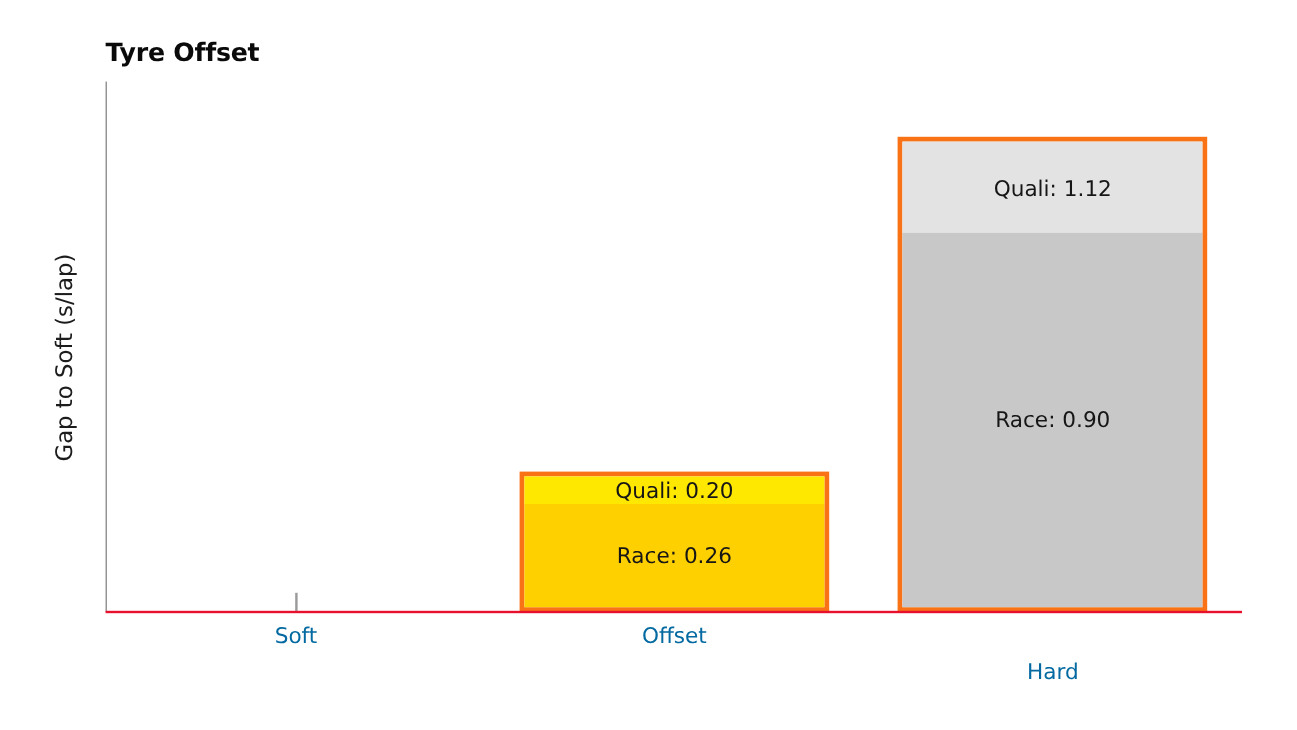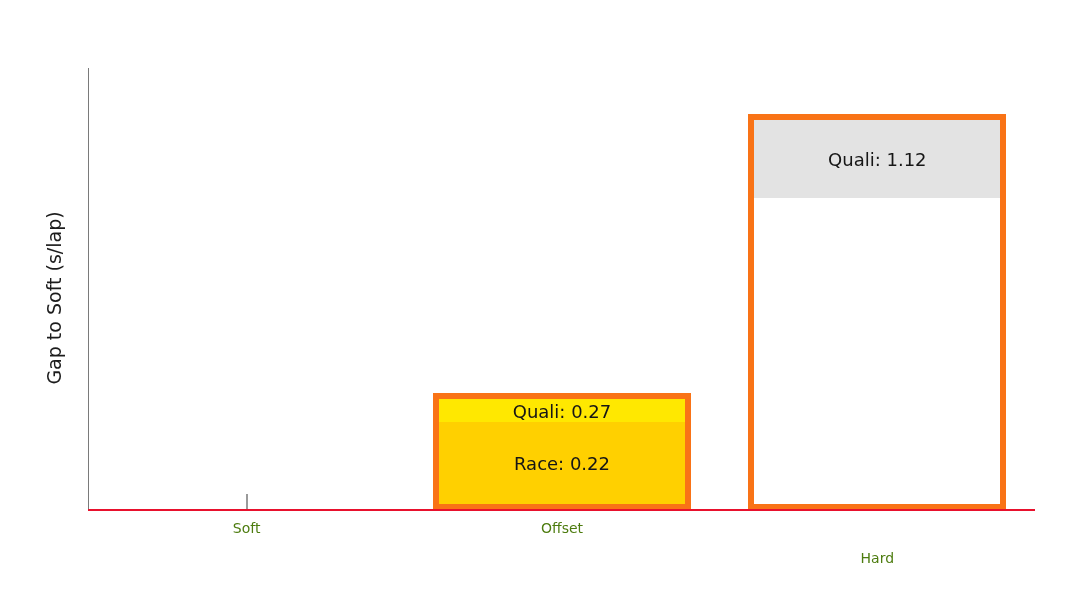--- a/index.html
+++ b/index.html
@@ -71,21 +71,21 @@
   .bar-group {
     position: absolute;
     bottom: 0;
     height: 100%;
   }
   .bar-stack {
     position: absolute;
     left: 0;
     right: 0;
     bottom: 0;
-    border: 6px solid #f97316;
+    border: 4px solid #f97316;
     box-sizing: border-box;
     display: flex;
     flex-direction: column;
   }
   .seg {
     position: relative;
     display: flex;
     align-items: center;
     justify-content: center;
     box-sizing: border-box;
@@ -107,55 +107,59 @@
     transform: translateX(-50%);
     width: 2px;
     height: 16px;
     background: #9a9a9a;
   }
 
   
   .x-tick-label {
     position: absolute;
     top: 520px;
-    font-size: 14px;
-    color: #4d7c0f;
+    font-size: 18px;
+    color: #0369a1;
     text-align: center;
     white-space: nowrap;
     transform: translateX(-50%);
   }
 </style>
 </head>
 <body>
 
 <div id="chart-root">
 
+  <div id="chart-title">Tyre Offset</div>
 
   <div id="y-axis-spine"></div>
 
   <div id="y-axis-label">Gap to Soft (s/lap)</div>
 
   <div id="plot-area">
       <div class="bar-group" style="left: 28.6667px; width: 258px;">
         <div class="zero-marker"></div>
       </div>
       <div class="bar-group" style="left: 344px; width: 258px;">
         <div class="bar-stack" style="height: 116.688px;">
           <div class="seg seg-quali" style="height: 24.752px; background: rgb(255, 232, 0);">
-            <span class="seg-label">Quali: 0.27</span>
+            <span class="seg-label">Quali: 0.20</span>
           </div>
           <div class="seg seg-race" style="height: 91.936px; background: rgb(255, 208, 0);">
-            <span class="seg-label">Race: 0.22</span>
+            <span class="seg-label">Race: 0.26</span>
           </div>
         </div>
       </div>
       <div class="bar-group" style="left: 659.333px; width: 258px;">
         <div class="bar-stack" style="height: 396.032px;">
           <div class="seg seg-quali" style="height: 77.792px; background: rgb(227, 227, 227);">
             <span class="seg-label">Quali: 1.12</span>
+          </div>
+          <div class="seg seg-race" style="height: 318.24px; background: rgb(200, 200, 200);">
+            <span class="seg-label">Race: 0.90</span>
           </div>
         </div>
       </div>
     </div>
 
   <div id="x-axis-baseline"></div>
 
   <div id="x-tick-labels">
       <div class="x-tick-label" style="left: 246.667px;">Soft</div>
       <div class="x-tick-label" style="left: 562px;">Offset</div>

